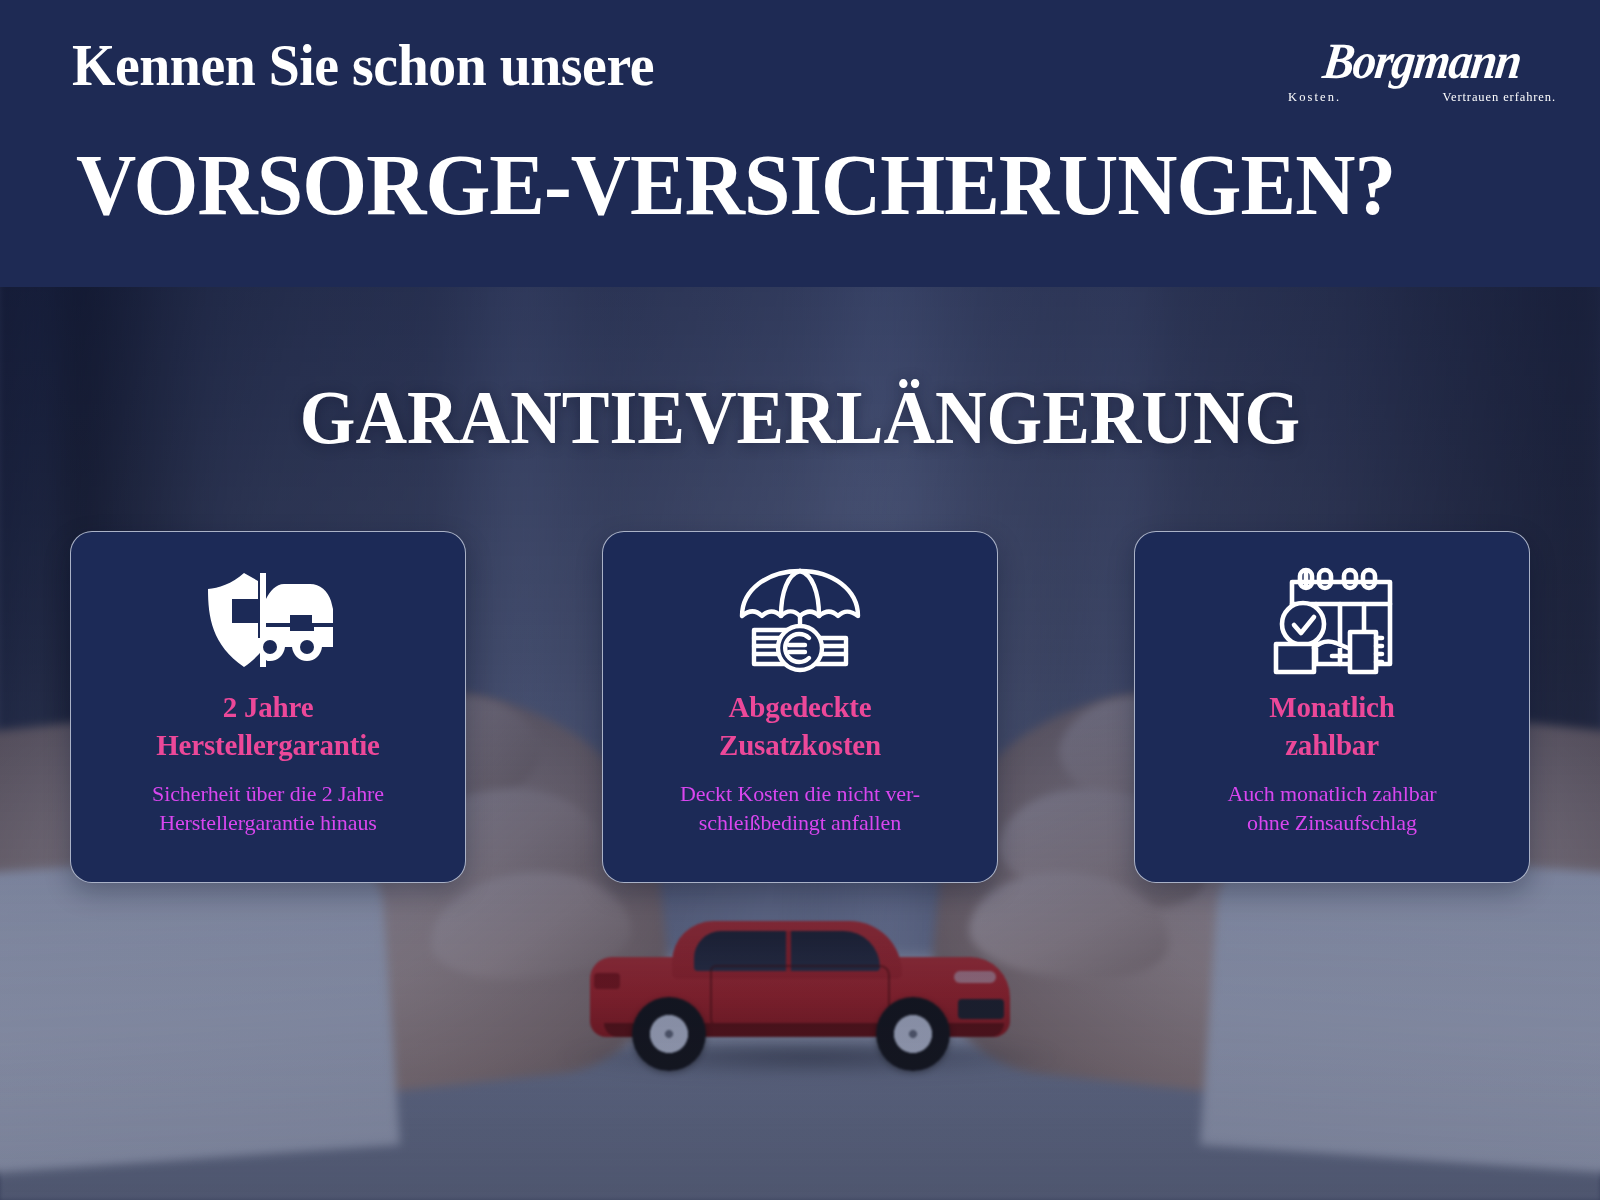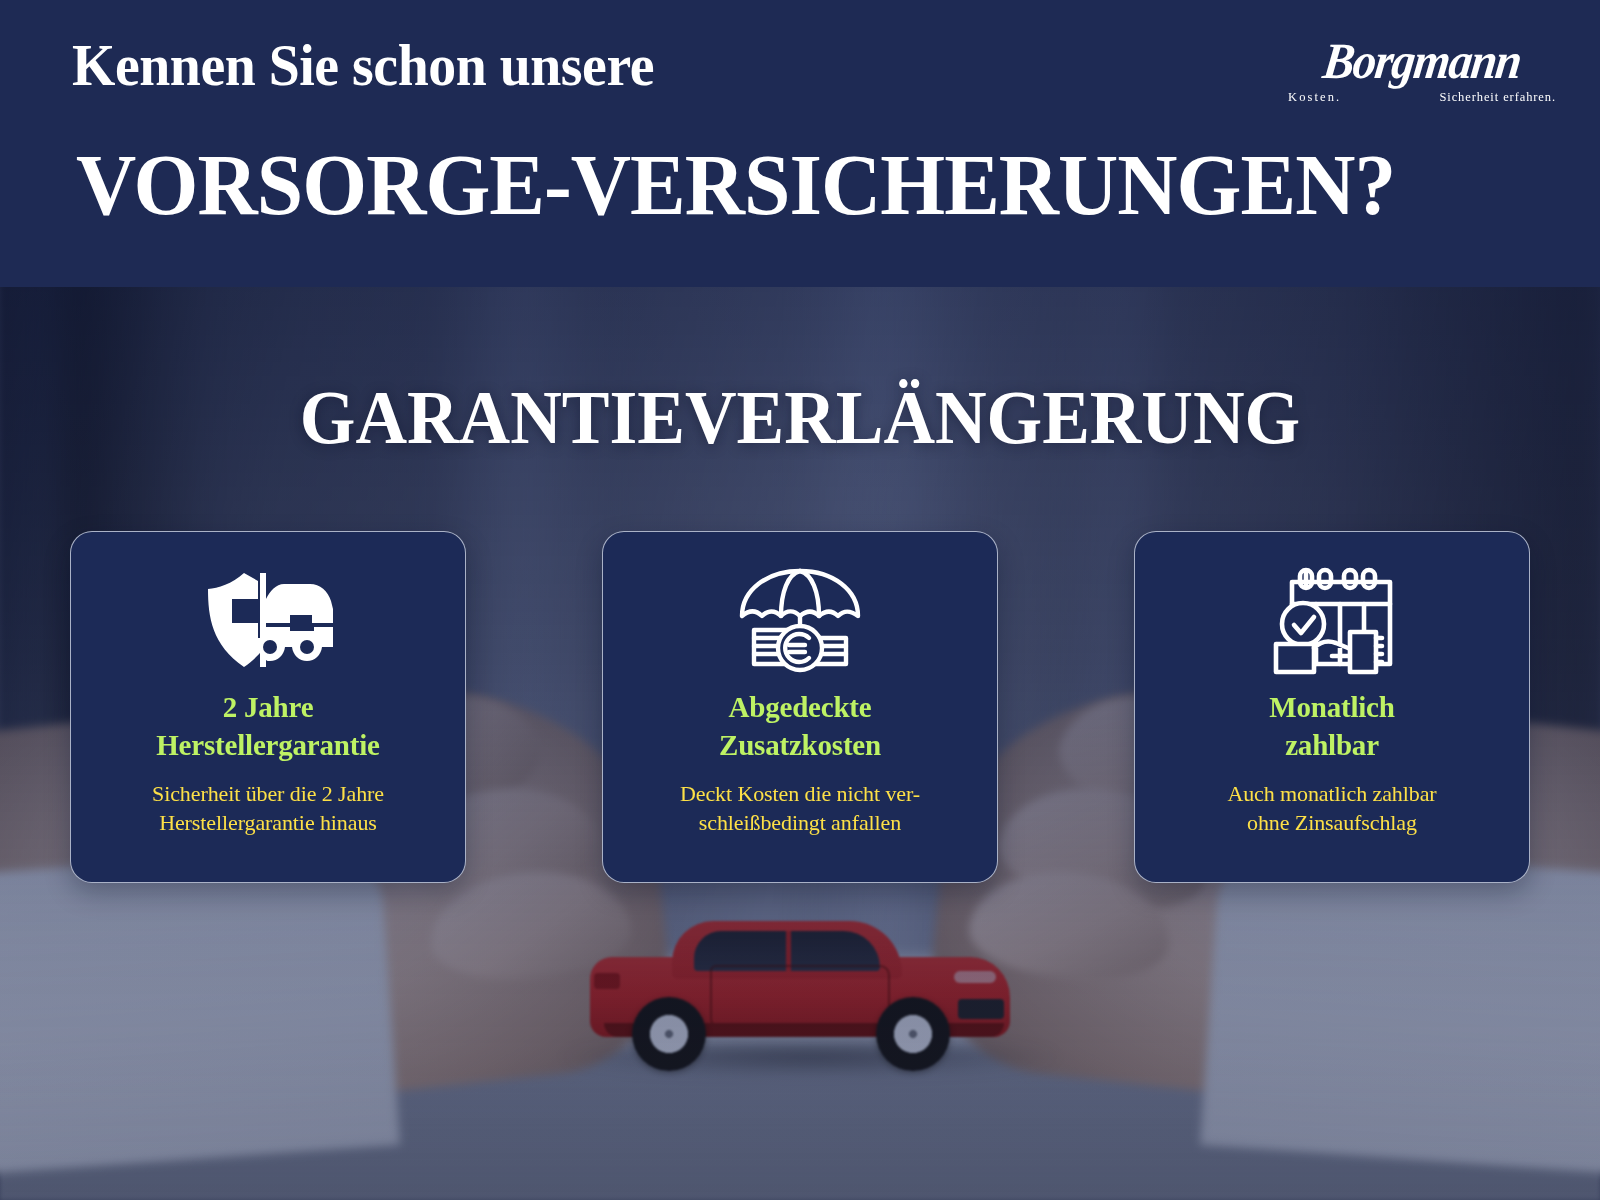--- a/index.html
+++ b/index.html
@@ -308,31 +308,31 @@
   }
   .card-icon {
     height: 118px;
     display: flex;
     align-items: center;
     justify-content: center;
   }
   .card-icon svg { display: block; }
   .card-title {
     margin-top: 8px;
-    color: #bef264;
+    color: #ec4899;
     font-size: 29px;
     font-weight: 700;
     line-height: 1.32;
     text-align: center;
     letter-spacing: -0.2px;
     white-space: pre-line;
   }
   .card-desc {
     margin-top: 14px;
-    color: #fde047;
+    color: #d946ef;
     font-size: 22px;
     font-weight: 400;
     line-height: 1.33;
     text-align: center;
     letter-spacing: -0.1px;
     white-space: pre-line;
   }
 </style>
 </head>
 <body>
@@ -380,21 +380,21 @@
   </div>
 
   <div class="header">
     <div class="header-kicker">Kennen Sie schon unsere</div>
     <div class="header-title">VORSORGE-VERSICHERUNGEN?</div>
 
     <div class="logo">
       <div class="logo-word">Borgmann</div>
       <div class="logo-sub">
         <span>Kosten.</span>
-        <span class="logo-sub-right">Sicherheit erfahren.</span>
+        <span class="logo-sub-right">Vertrauen erfahren.</span>
       </div>
     </div>
   </div>
 
   <div class="hero-title">GARANTIEVERLÄNGERUNG</div>
 
   <div class="cards">
 
     <div class="card">
       <div class="card-icon">

